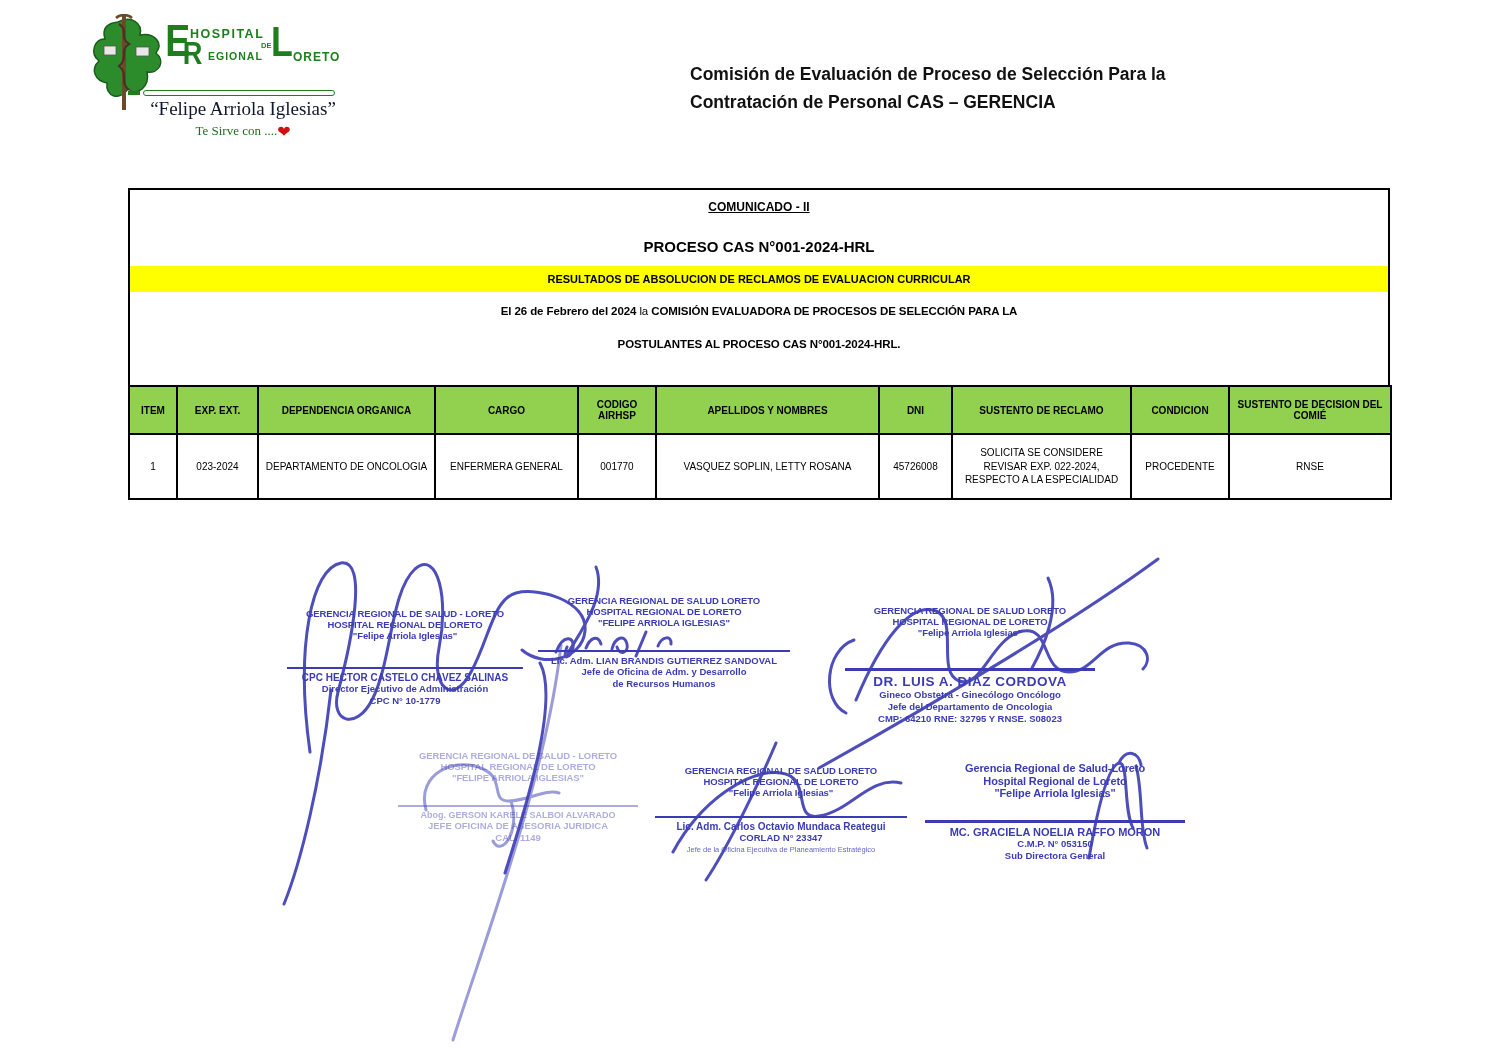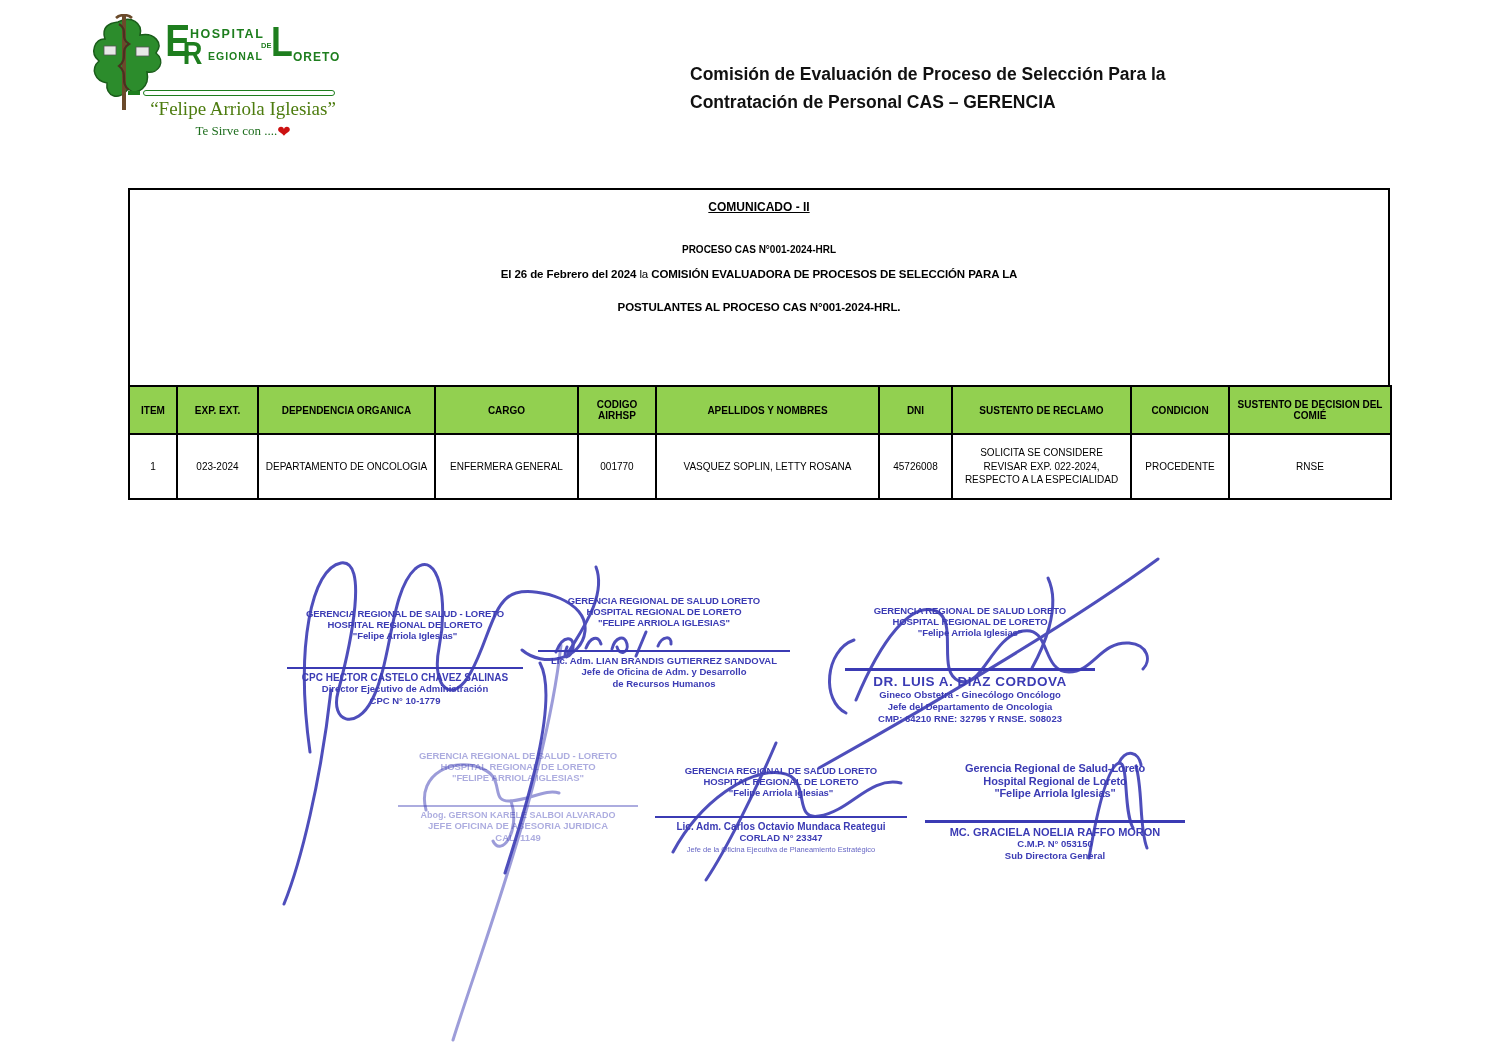--- a/index.html
+++ b/index.html
@@ -17,31 +17,31 @@
   .lm-hospital { left:27px; top:5px; font-size:12.5px; letter-spacing:1.5px; }
   .lm-de { left:98px; top:19px; font-size:7.5px; }
   .lm-r { left:18px; top:13px; font-size:32px; transform:scaleX(.85); }
   .lm-egional { left:45px; top:28px; font-size:10.5px; letter-spacing:1px; }
   .lm-l { left:106px; top:-4px; font-size:42px; transform:scaleX(.85); }
   .lm-oreto { left:130px; top:28px; font-size:12px; letter-spacing:1px; }
   .logo-bar { position:absolute; left:55px; top:80px; width:192px; height:6px;
     border:1.5px solid #1e7e1e; border-radius:3px; background:#fff; }
   .logo-bar-dash { position:absolute; left:40px; top:81px; width:12px; height:4px; background:#1e7e1e; }
   .logo-name { position:absolute; left:40px; top:88px; width:230px; text-align:center;
-    font-family:"Liberation Serif", serif; font-size:19px; color:#4d7c0f; }
+    font-family:"Liberation Serif", serif; font-size:19px; color:#0f172a; }
   .logo-tagline { position:absolute; left:40px; top:112px; width:230px; text-align:center;
     font-family:"Liberation Serif", serif; font-size:13px; color:#1e6e1e; }
   .logo-tagline .heart { color:#cc1111; font-size:16px; vertical-align:-2px; }
   .doc-title { position:absolute; left:690px; top:60px; width:520px;
     font-size:17.5px; font-weight:700; line-height:1.6; color:#111; }
   
   .box-wrap { position:absolute; left:128px; top:188px; width:1262px; }
   .notice-box { border:2px solid #000; border-bottom:none; height:197px; padding-top:10px; }
   .nb-heading { text-align:center; font-size:12px; font-weight:700; text-decoration:underline; }
-  .nb-process { text-align:center; font-size:10px; font-weight:700; margin-top:30px; }
+  .nb-process { text-align:center; font-size:15px; font-weight:700; margin-top:24px; }
   .nb-highlight { margin-top:11px; background:#FFFF00; height:26px; line-height:26px;
     text-align:center; font-size:11px; font-weight:700; }
   .nb-p { text-align:center; font-size:11.5px; margin-top:13px; font-weight:700; letter-spacing:-0.1px; }
   .nb-p .reg { font-weight:400; }
   .nb-p2 { margin-top:21px; }
   .nb-p3 { margin-top:21px; }
   
   table.results { width:100%; border-collapse:collapse; table-layout:fixed; }
   table.results th, table.results td { border:2px solid #000; text-align:center; vertical-align:middle; }
   table.results th { background:#92D050; height:40px; font-size:10px; font-weight:700; padding:12px 3px; }
@@ -97,20 +97,21 @@
 
   <div class="doc-title">
     <div>Comisión de Evaluación de Proceso de Selección Para la</div>
     <div>Contratación de Personal CAS – GERENCIA</div>
   </div>
 
   <div class="box-wrap">
     <div class="notice-box">
       <div class="nb-heading">COMUNICADO - II</div>
       <div class="nb-process">PROCESO CAS N°001-2024-HRL</div>
+      <div class="nb-highlight">RESULTADOS DE ABSOLUCION DE RECLAMOS DE EVALUACION CURRICULAR</div>
       <div class="nb-p"><span>El 26 de Febrero del 2024</span><span class="reg"> la </span><span>COMISIÓN EVALUADORA DE PROCESOS DE SELECCIÓN PARA LA</span></div>
       <div class="nb-p nb-p3">POSTULANTES AL PROCESO CAS N°001-2024-HRL.</div>
     </div>
 
     <table class="results">
       <colgroup>
         <col style="width:48px">
           <col style="width:81px">
           <col style="width:177px">
           <col style="width:143px">

